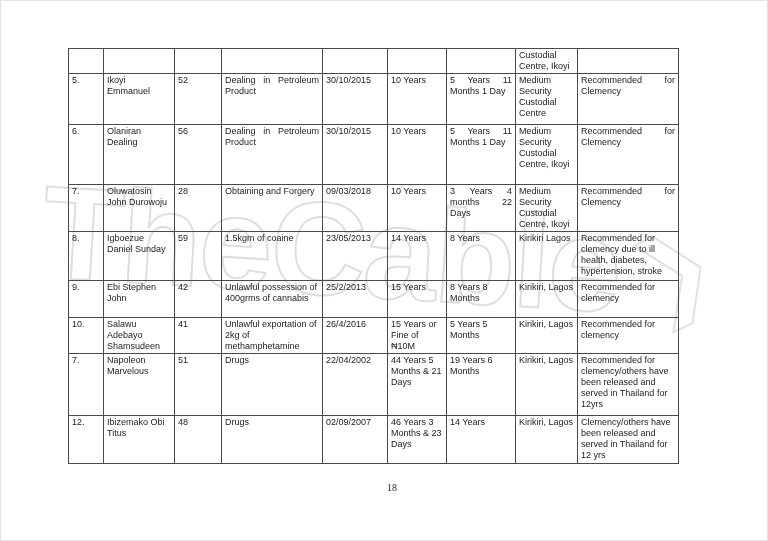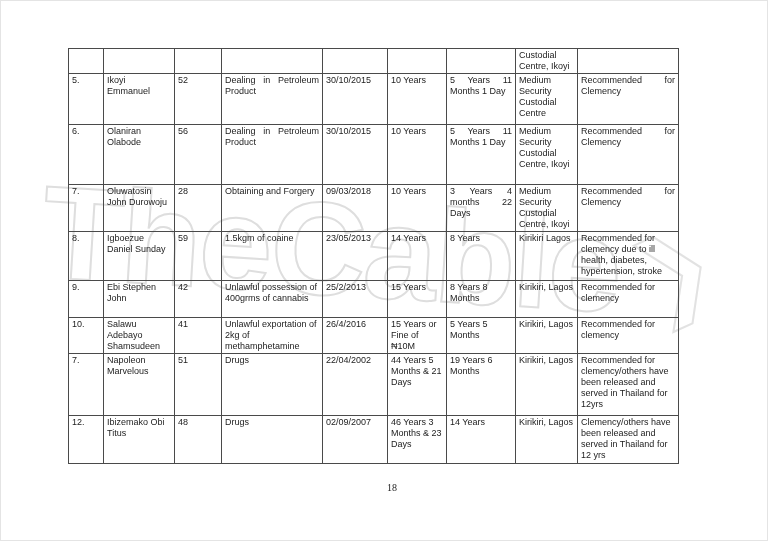--- a/index.html
+++ b/index.html
@@ -139,21 +139,21 @@
           <td>52</td>
           <td>Dealing in Petroleum Product</td>
           <td>30/10/2015</td>
           <td>10 Years</td>
           <td>5 Years 11 Months 1 Day</td>
           <td>Medium Security Custodial Centre</td>
           <td>Recommended for Clemency</td>
         </tr>
         <tr>
           <td>6.</td>
-          <td>Olaniran Olabode</td>
+          <td>Olaniran Dealing</td>
           <td>56</td>
           <td>Dealing in Petroleum Product</td>
           <td>30/10/2015</td>
           <td>10 Years</td>
           <td>5 Years 11 Months 1 Day</td>
           <td>Medium Security Custodial Centre, Ikoyi</td>
           <td>Recommended for Clemency</td>
         </tr>
         <tr>
           <td>7.</td>

